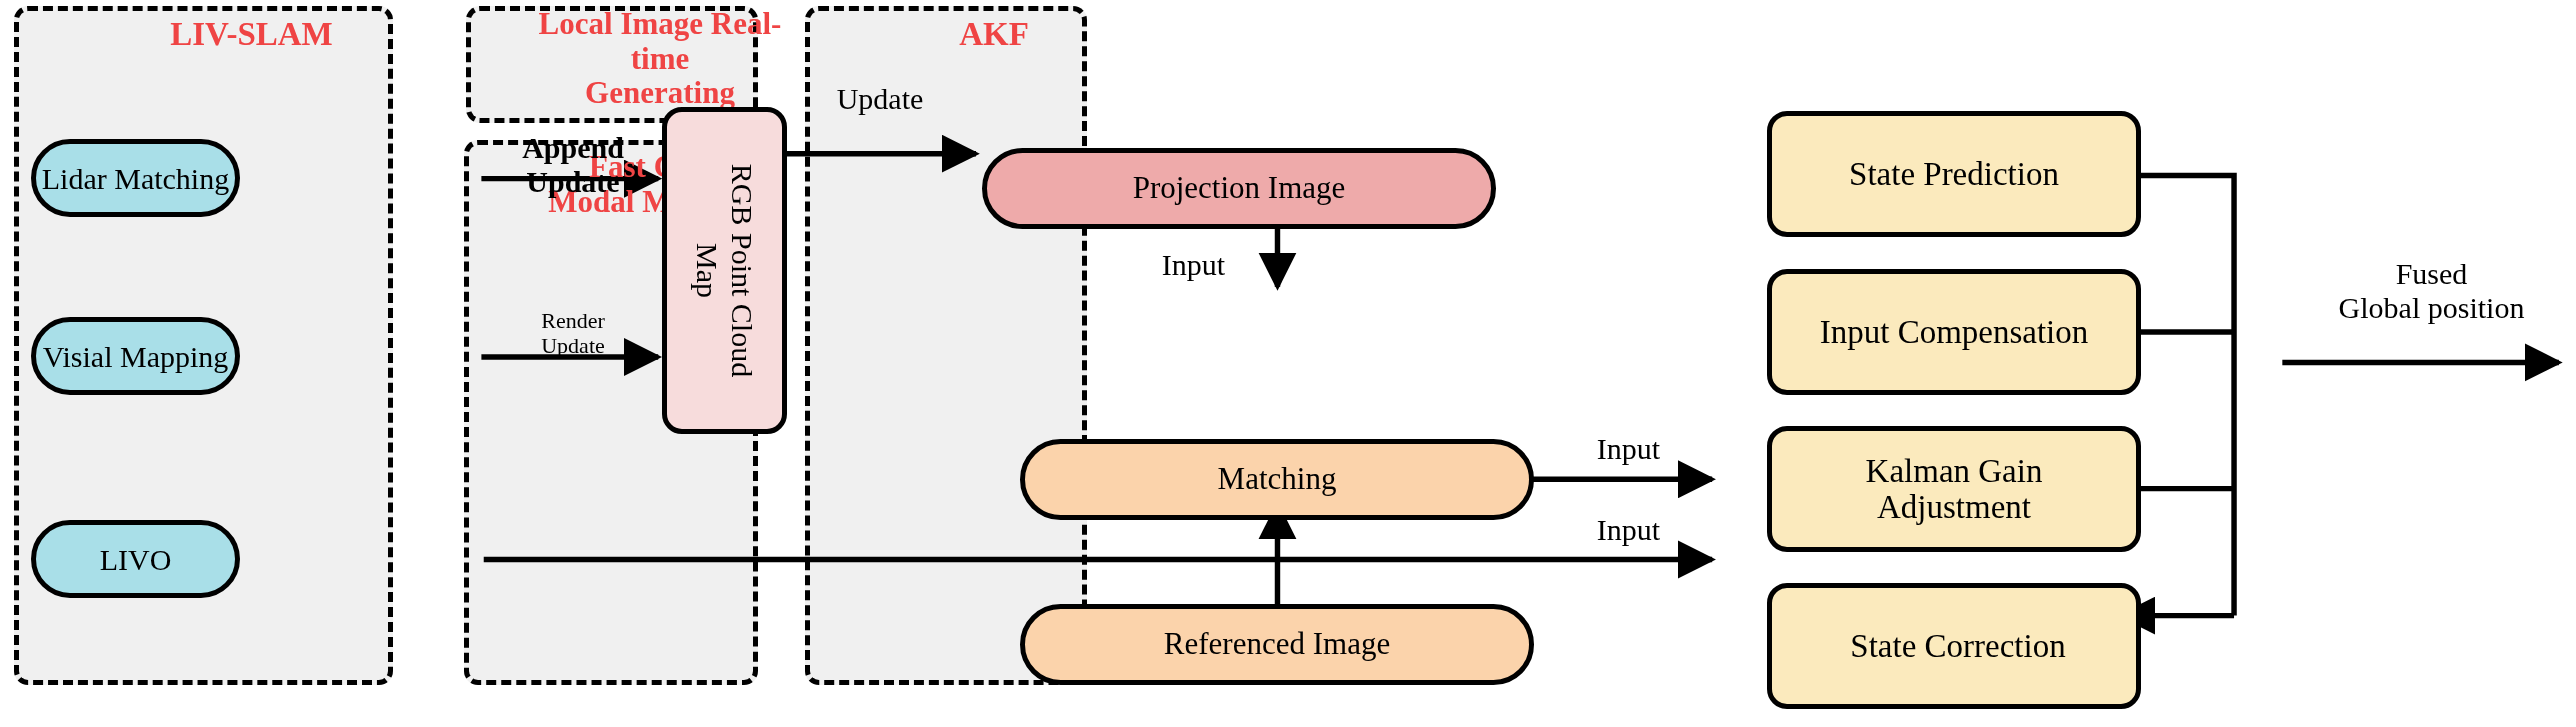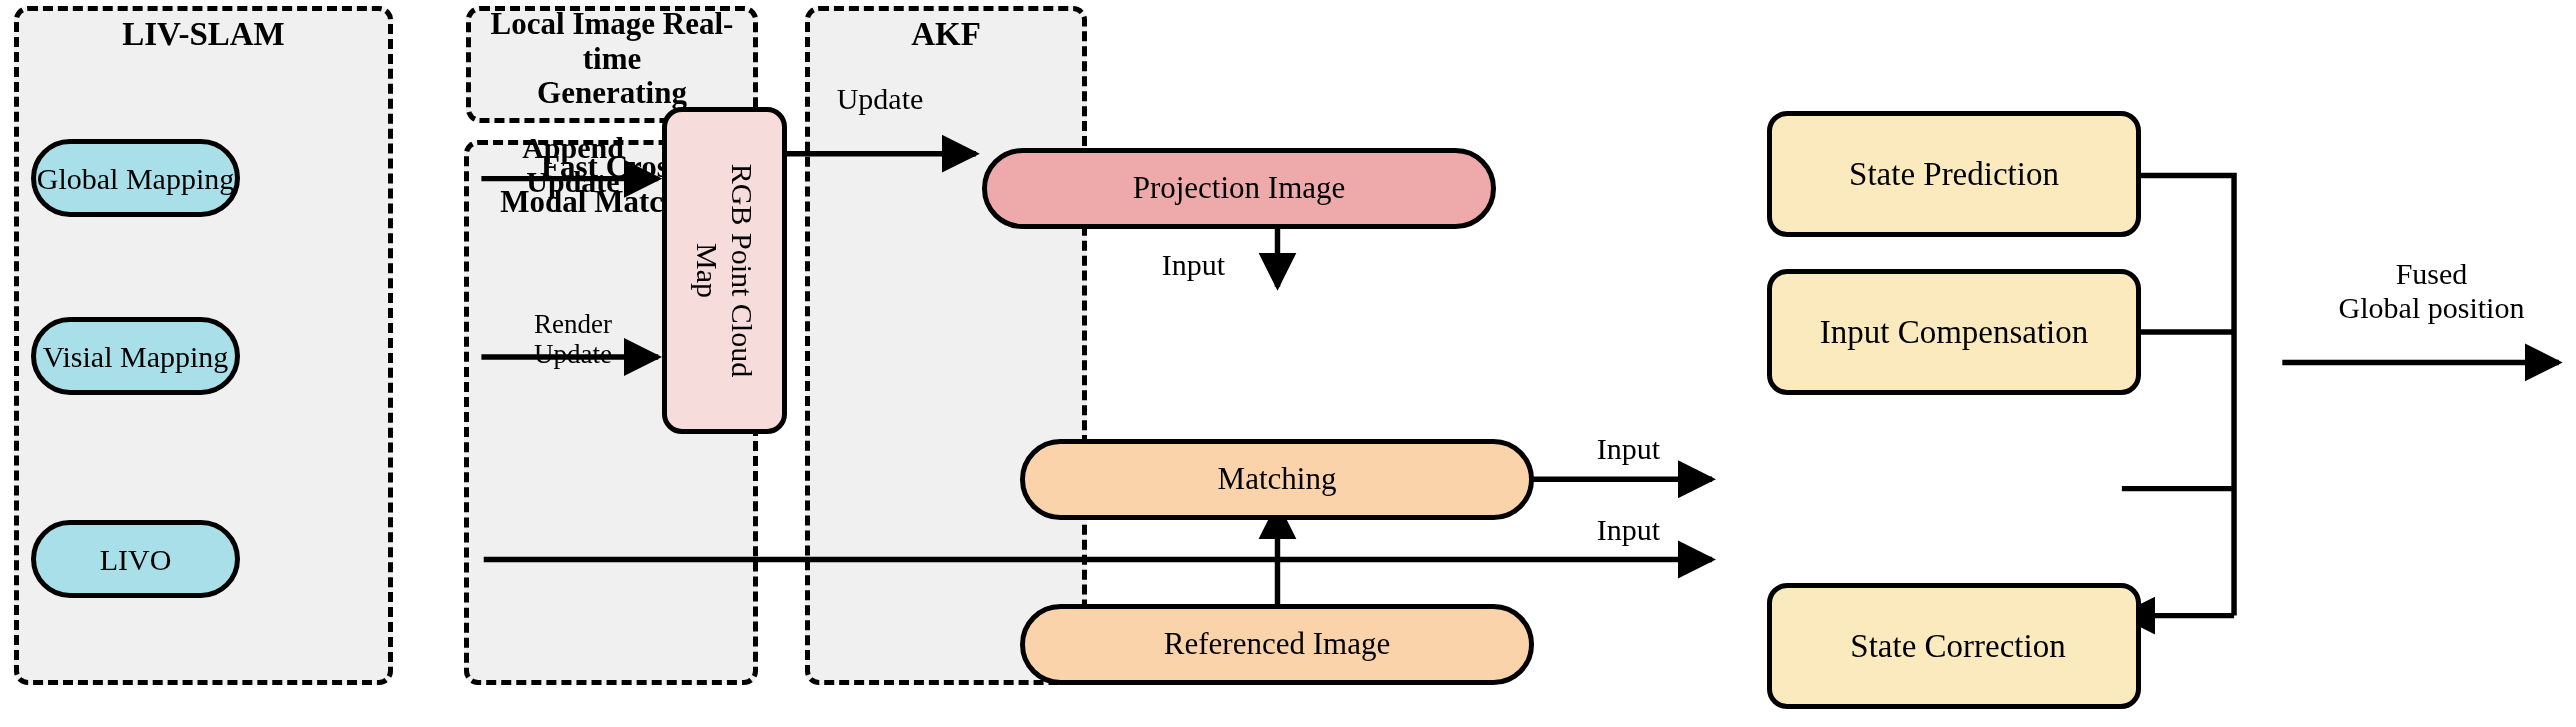--- a/index.html
+++ b/index.html
@@ -27,23 +27,24 @@
     background: #f0f0f0;
     border: 5.5px dashed #000000;
     border-radius: 14px;
     box-sizing: border-box;
   }
   .panel-title {
     position: absolute;
     width: 100%;
     text-align: center;
     font-weight: bold;
-    color: #000000;
+    color: #ef4444;
     line-height: 1.12;
     white-space: pre-line;
+    padding-left: 48px;
   }
   
   .node {
     position: absolute;
     box-sizing: border-box;
     border: 5.5px solid #000000;
     border-radius: 778px;
     display: flex;
     align-items: center;
     justify-content: center;
@@ -116,48 +117,50 @@
   <div class="panel-title" style="left:14px; top:15.6px; width:379px; font-size:33px;">LIV-SLAM</div>
 
   <div class="panel-title" style="left:466px; top:7px; width:292px; font-size:31px;">Local Image Real-time
 Generating</div>
 
   <div class="panel-title" style="left:464px; top:150px; width:294px; font-size:31px;">Fast Cross
 Modal Matching</div>
 
   <div class="panel-title" style="left:805px; top:15.6px; width:282px; font-size:33px;">AKF</div>
 
-  <div class="node" style="left:31px; top:139px; width:209px; height:78px; background:#a9dfe8; font-size:30px;">Global Mapping</div>
+  <div class="node" style="left:31px; top:139px; width:209px; height:78px; background:#a9dfe8; font-size:30px;">Lidar Matching</div>
 
   <div class="node" style="left:31px; top:520px; width:209px; height:78px; background:#a9dfe8; font-size:30px;">LIVO</div>
 
   <div class="node" style="left:31px; top:317px; width:209px; height:78px; background:#a9dfe8; font-size:30px;">Visial Mapping</div>
 
   <div class="node rect" style="left:662px; top:107px; width:125px; height:327px; background:#f7dcdc;">
     <span class="vtext" style="font-size:30px; line-height:1.15; text-align:center; display:block;">RGB Point Cloud
 Map</span>
   </div>
 
   <div class="node" style="left:982px; top:148px; width:514px; height:81px; background:#eeaaaa; font-size:31px;">Projection Image</div>
 
   <div class="node" style="left:1020px; top:439px; width:514px; height:81px; background:#fbd3ab; font-size:31px;">Matching</div>
 
   <div class="node rect" style="left:1767px; top:111px; width:374px; height:126px; background:#fbeabd; font-size:33px;">State Prediction</div>
 
   <div class="node" style="left:1020px; top:604px; width:514px; height:81px; background:#fbd3ab; font-size:31px;">Referenced Image</div>
 
   <div class="node rect" style="left:1767px; top:269px; width:374px; height:126px; background:#fbeabd; font-size:33px;">Input Compensation</div>
 
+  <div class="node rect" style="left:1767px; top:426px; width:374px; height:126px; background:#fbeabd; font-size:33px;">Kalman Gain
+Adjustment</div>
 
   <div class="node rect" style="left:1767px; top:583px; width:374px; height:126px; background:#fbeabd; font-size:33px;padding-left:8px;">State Correction</div>
 
   <div class="edge-label" style="left:495px; top:131px; width:156px; font-size:30px;font-weight:bold;">Append
 Update</div>
 
-  <div class="edge-label" style="left:495px; top:309px; width:156px; font-size:27px;">Render
+  <div class="edge-label" style="left:495px; top:309px; width:156px; font-size:22px;">Render
 Update</div>
 
   <div class="edge-label" style="left:806px; top:82px; width:148px; font-size:30px;">Update</div>
 
   <div class="edge-label" style="left:1131px; top:248px; width:125px; font-size:30px;">Input</div>
 
   <div class="edge-label" style="left:1566px; top:432px; width:125px; font-size:30px;">Input</div>
 
   <div class="edge-label" style="left:1566px; top:513px; width:125px; font-size:30px;">Input</div>
 

